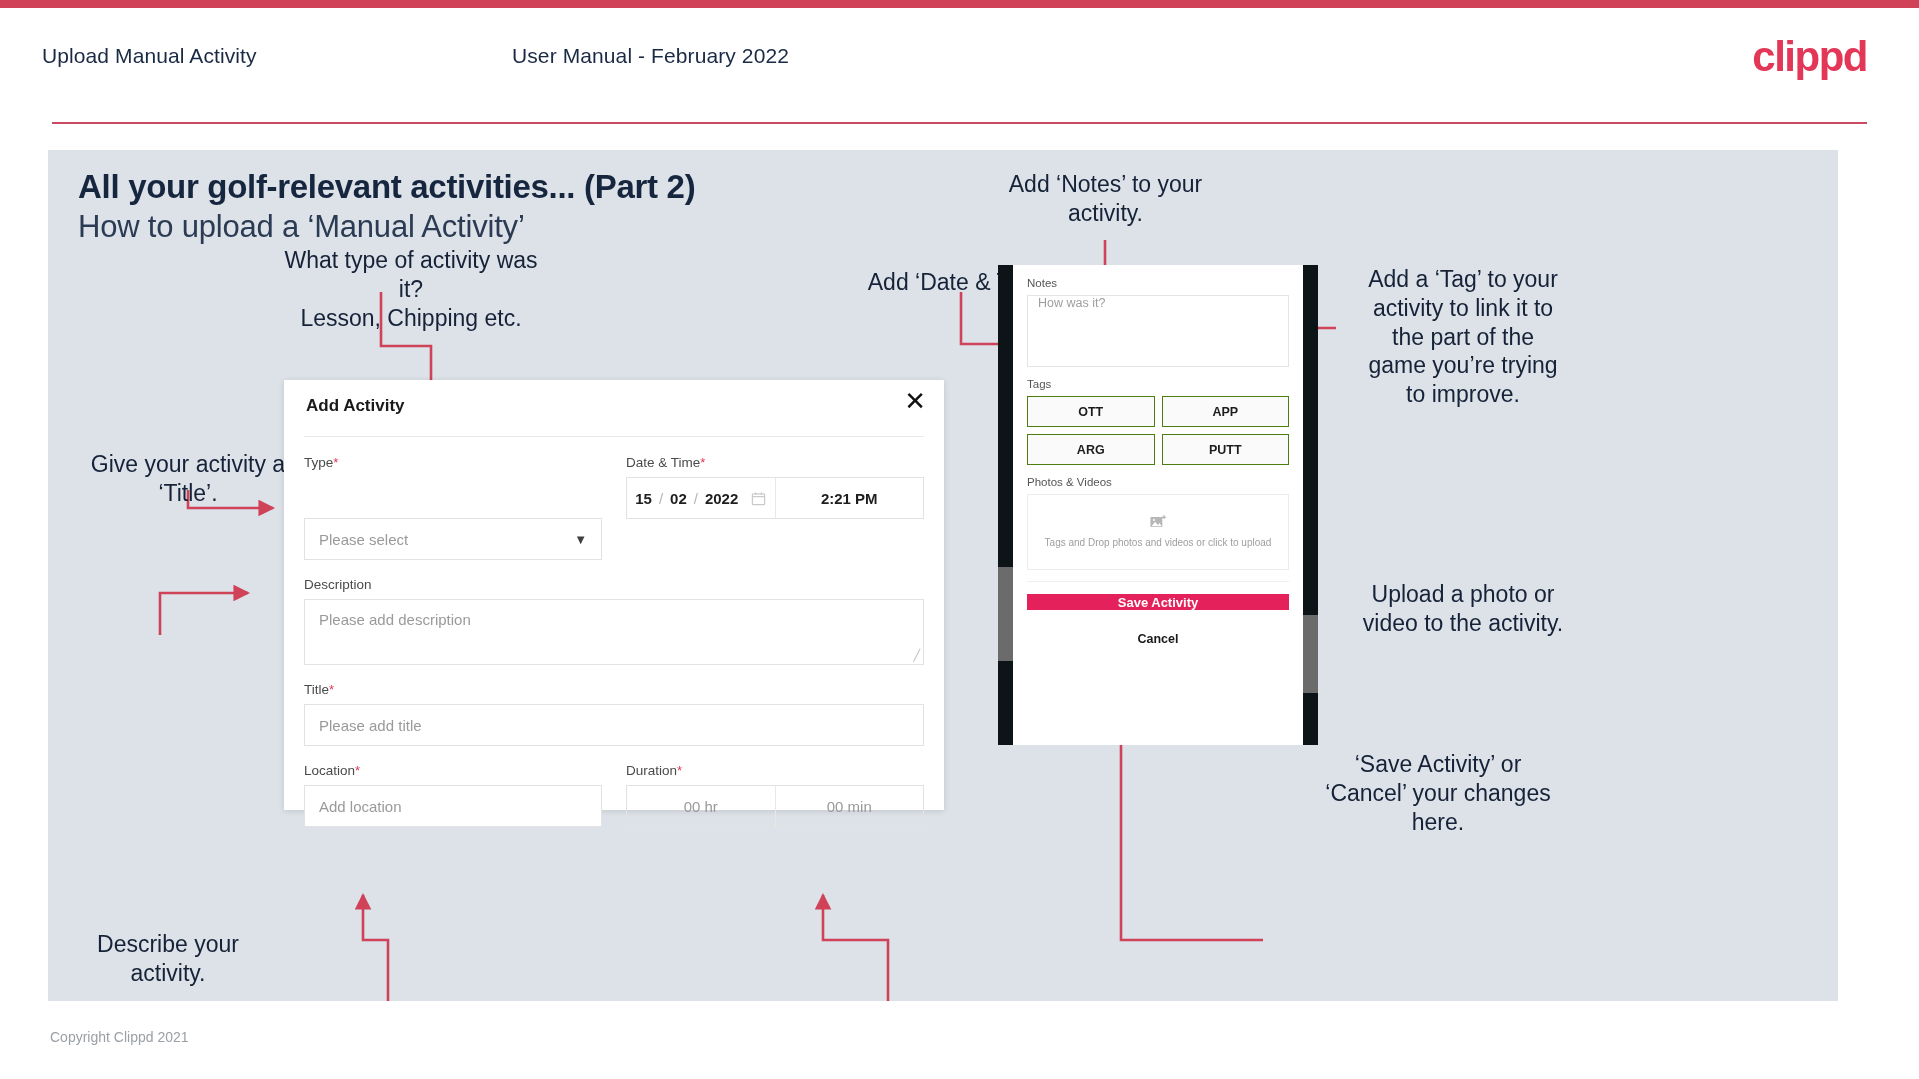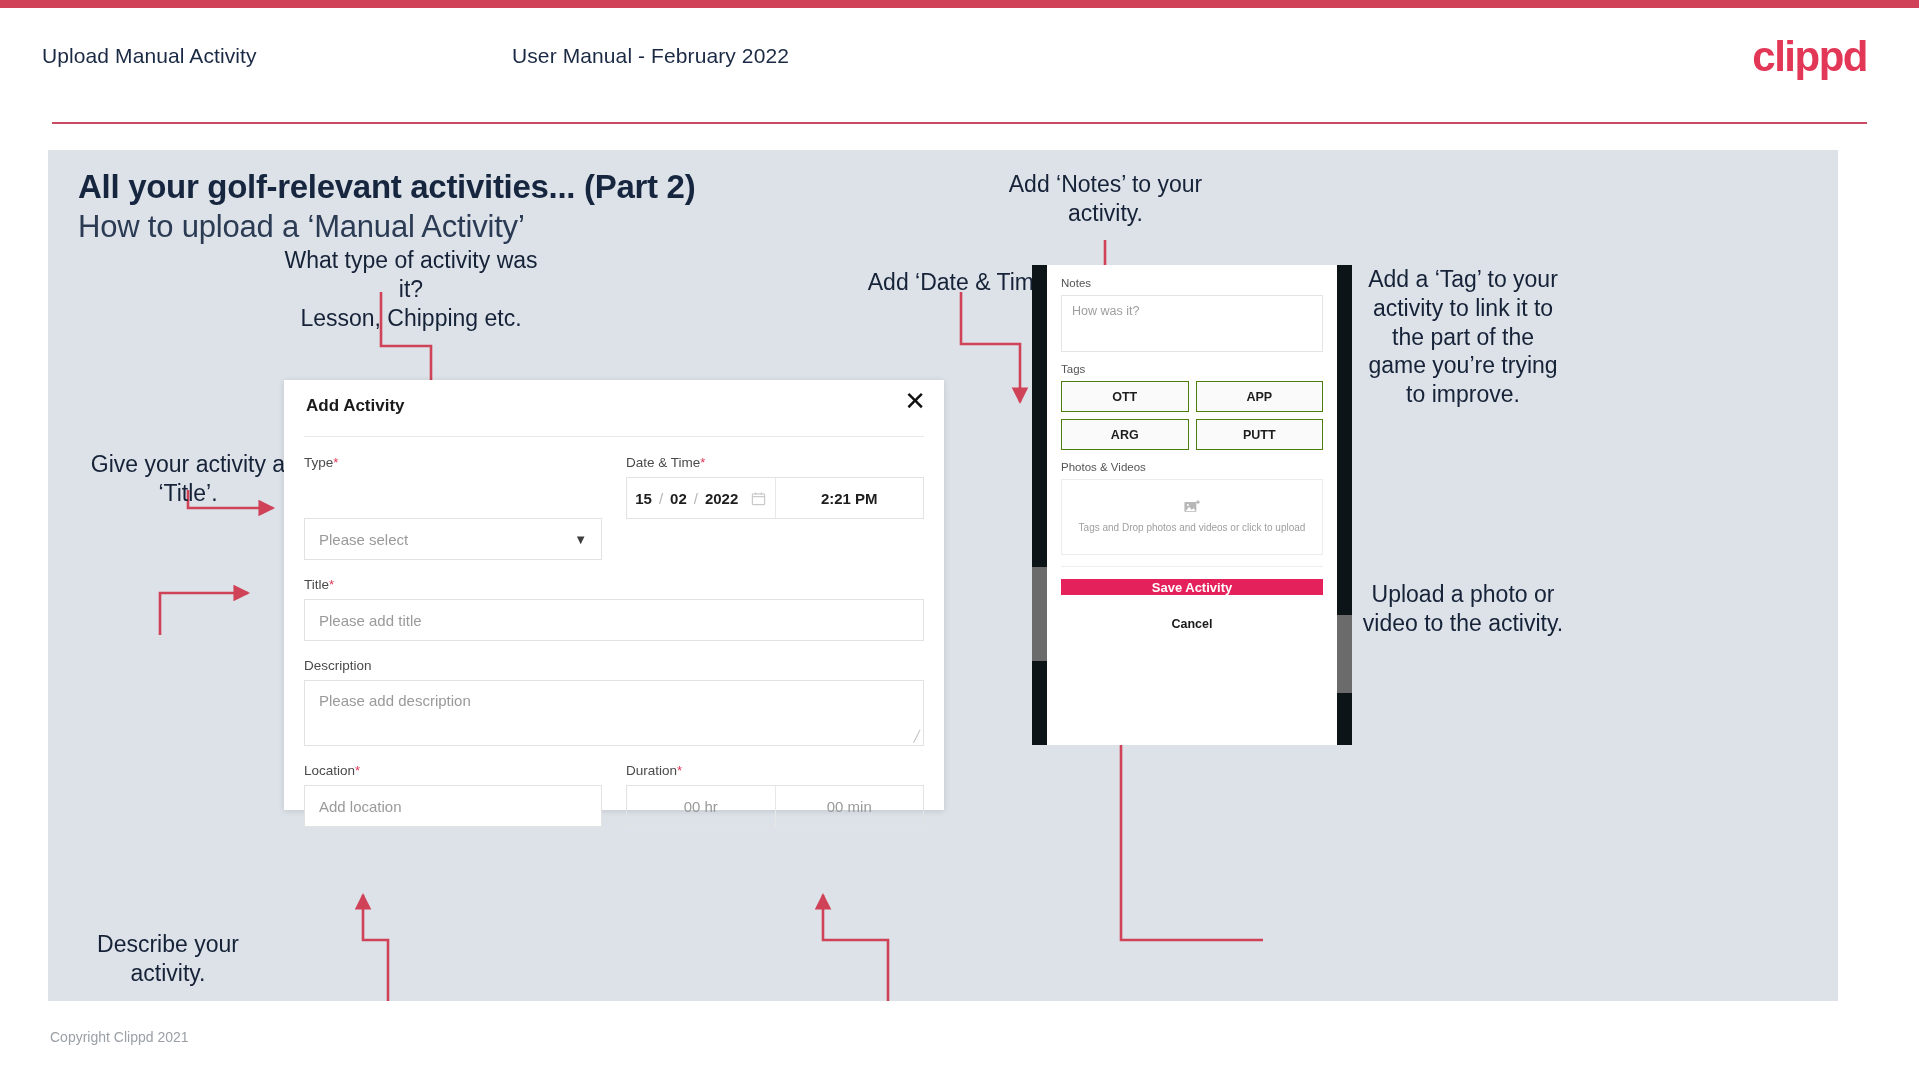--- a/index.html
+++ b/index.html
@@ -113,37 +113,37 @@
   }
   .dur-wrap { display:flex; border:1px solid #e2e2e2; height:42px; }
   .dur-cell {
     flex:1; display:flex; align-items:center; justify-content:center;
     font-size:15px; color:#9a9a9a;
   }
   .dur-cell + .dur-cell { border-left:1px solid #e8e8e8; }
 
   
   .phone {
-    position:absolute; left:984px; top:115px; width:320px; height:480px;
+    position:absolute; left:950px; top:115px; width:320px; height:480px;
     background:#fff;
   }
   .ph-bez-l, .ph-bez-r {
     position:absolute; top:0; width:15px; height:480px; background:#0d1418;
   }
   .ph-bez-l { left:0; } .ph-bez-r { right:0; }
   .ph-btn {
     position:absolute; width:15px; background:#6b6b6b;
   }
   .ph-screen {
     position:absolute; left:15px; top:0; right:15px; bottom:0;
     background:#fff; padding:12px 14px 0 14px; overflow:hidden;
   }
   .ph-label { font-size:11.5px; color:#555; margin-bottom:6px; }
   .ph-notes {
-    height:57px; border:1px solid #e4e4e4; padding:8px 10px;
+    height:72px; border:1px solid #e4e4e4; padding:0 10px;
     font-size:12.5px; color:#9e9e9e;
   }
   .ph-tags { display:grid; grid-template-columns:1fr 1fr; gap:7px; }
   .ph-tag {
     height:31px; border:1px solid #4d7c0f; background:#fafafa;
     display:flex; align-items:center; justify-content:center;
     font-size:12.5px; font-weight:700; color:#1d1d1d;
   }
   .ph-drop {
     height:76px; border:1px solid #ececec; display:flex; flex-direction:column;
@@ -235,20 +235,25 @@
     <div class="anno" style="left:1285px; top:115px; width:260px;">
       <span style="white-space:pre-line;">Add a ‘Tag’ to your
 activity to link it to
 the part of the
 game you’re trying
 to improve.</span>
     </div>
     <div class="anno" style="left:1285px; top:430px; width:260px;">
       <span style="white-space:pre-line;">Upload a photo or
 video to the activity.</span>
+    </div>
+    <div class="anno" style="left:1240px; top:600px; width:300px;">
+      <span style="white-space:pre-line;">‘Save Activity’ or
+‘Cancel’ your changes
+here.</span>
     </div>
 
     <div class="dialog">
       <div class="dlg-head">
         <span class="dlg-title">Add Activity</span>
         <span class="dlg-close">✕</span>
       </div>
       <div class="dlg-rule"></div>
 
       <div class="dlg-body">
@@ -281,33 +286,33 @@
                   <line x1="11" y1="1.5" x2="11" y2="4" stroke="#8b8b8b" stroke-width="1.3"></line>
                 </svg>
               </div>
               <div class="dt-time">2:21 PM</div>
             </div>
           </div>
         </div>
 
         <div class="mt18">
           <div class="flabel">
-            <span>Title</span><span class="req">*</span>
-          </div>
-          <div class="ftext">Please add title</div>
-        </div>
-
-        <div class="mt18">
-          <div class="flabel">
             <span>Description</span>
           </div>
           <div class="ftarea">
             <span>Please add description</span>
             <span class="grip">╱</span>
           </div>
+        </div>
+
+        <div class="mt18">
+          <div class="flabel">
+            <span>Title</span><span class="req">*</span>
+          </div>
+          <div class="ftext">Please add title</div>
         </div>
 
         <div class="frow mt18">
           <div class="fcol">
             <div class="flabel">
               <span>Location</span><span class="req">*</span>
             </div>
             <div class="ftext">Add location</div>
           </div>
           <div class="fcol">

